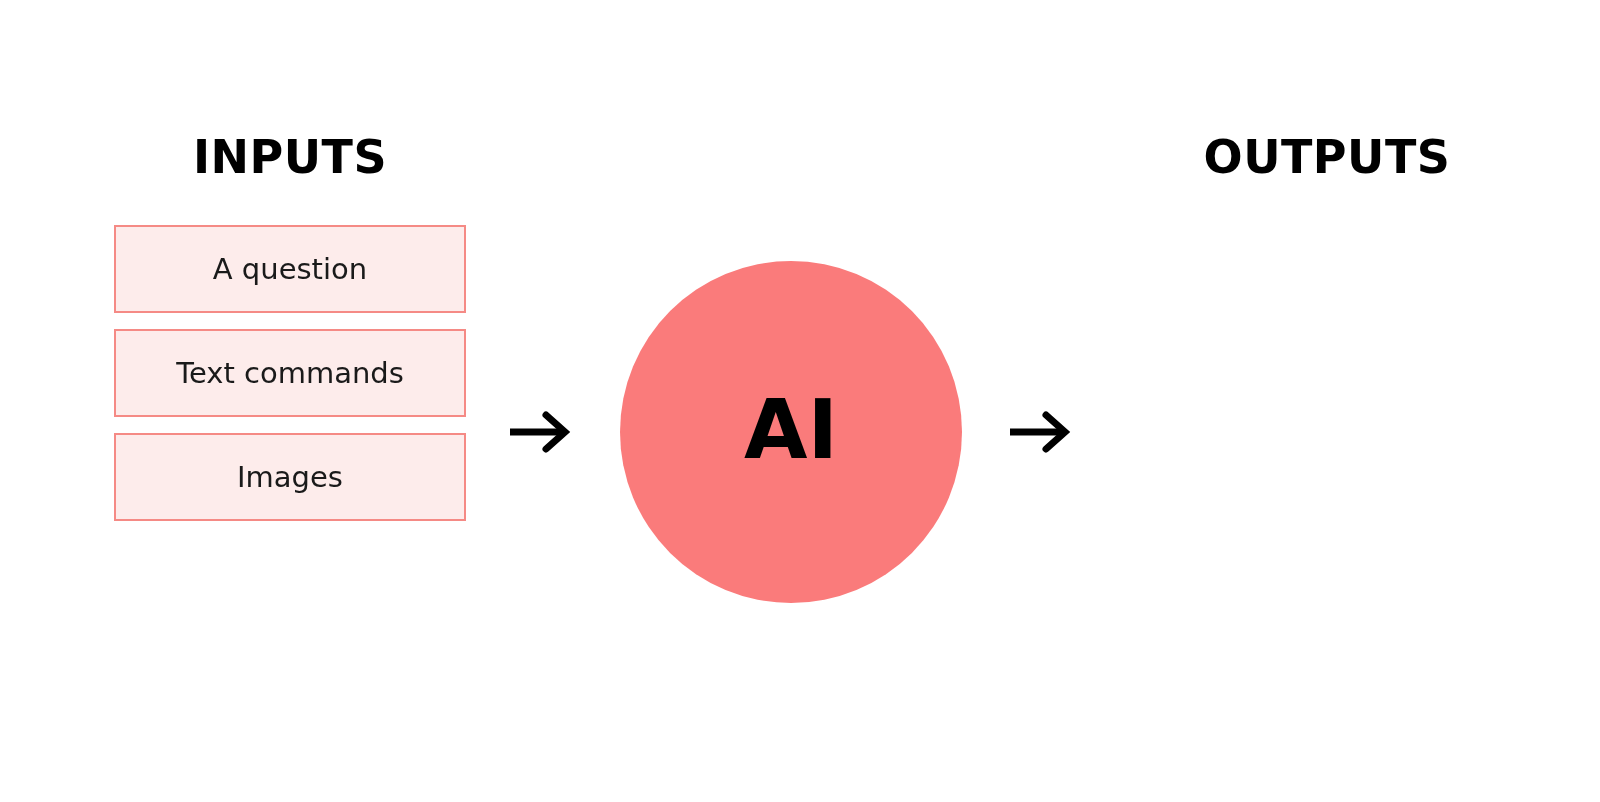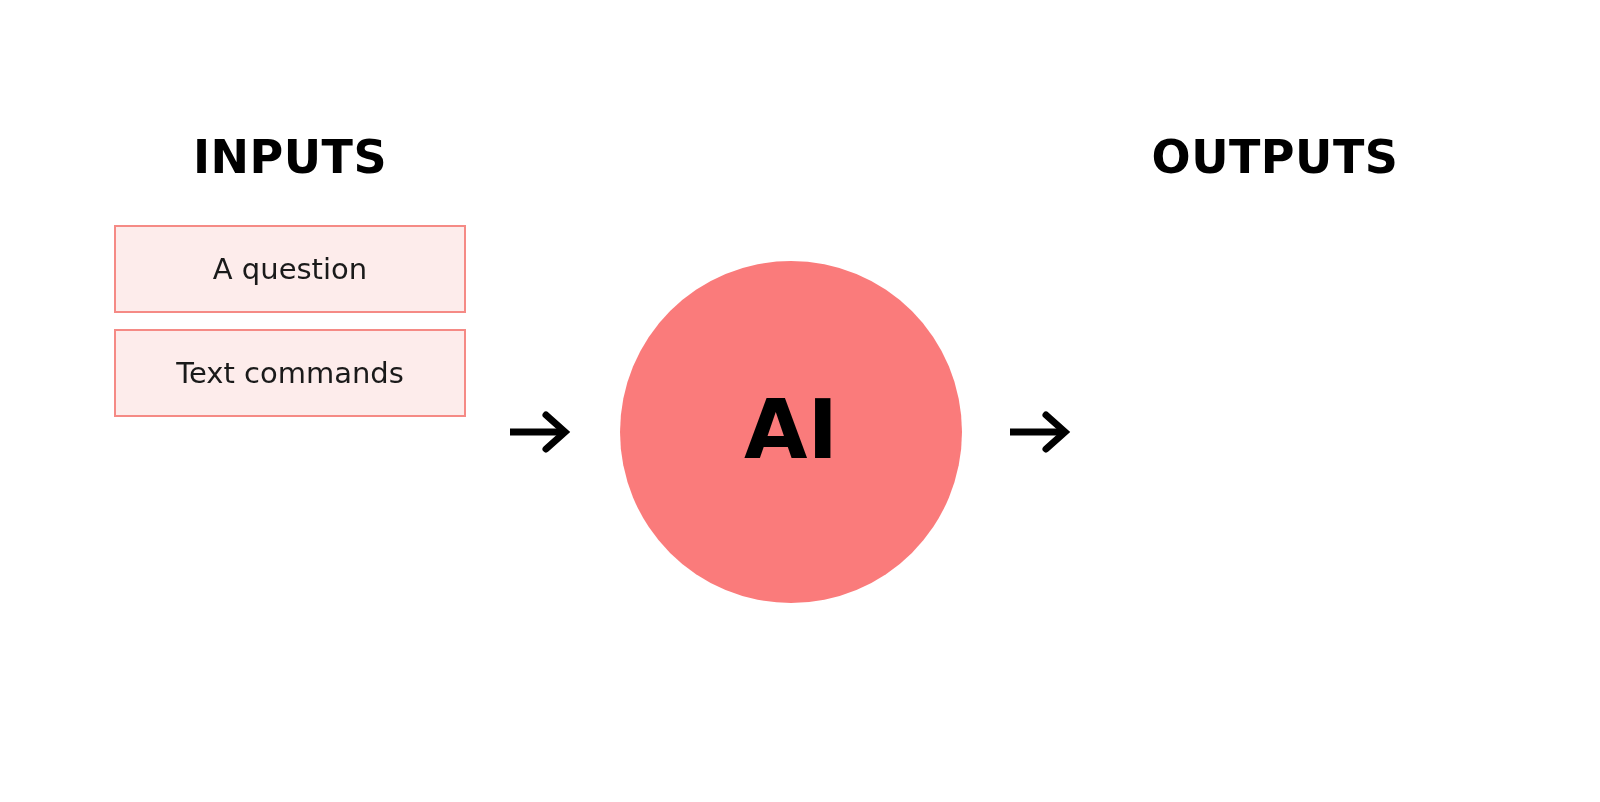--- a/index.html
+++ b/index.html
@@ -29,21 +29,21 @@
     text-align: center;
     line-height: 1;
     white-space: nowrap;
   }
   #inputs-heading {
     left: 114px;
     width: 352px;
     top: 134px;
   }
   #outputs-heading {
-    left: 1100px;
+    left: 1152px;
     width: 350px;
     top: 134px;
   }
 
   
   .item-col {
     position: absolute;
     top: 225px;
     display: flex;
     flex-direction: column;
@@ -122,20 +122,23 @@
 
   <div id="inputs-heading" class="col-heading">INPUTS</div>
 
   <div id="inputs-col" class="item-col">
     <div class="item-box">
       <span>A question</span>
     </div>
     <div class="item-box">
       <span>Text commands</span>
     </div>
+    <div class="item-box">
+      <span>Images</span>
+    </div>
   </div>
 
   <div id="arrow-left" class="flow-arrow">
     <svg width="66" height="52" viewBox="0 0 66 52" aria-hidden="true">
       <line x1="4" y1="26" x2="56" y2="26" stroke="#000000" stroke-width="7" stroke-linecap="butt"></line>
       <polyline points="40,9 59,26 40,43" fill="none" stroke="#000000" stroke-width="7" stroke-linecap="round" stroke-linejoin="miter"></polyline>
     </svg>
   </div>
 
   <div id="ai-circle">

